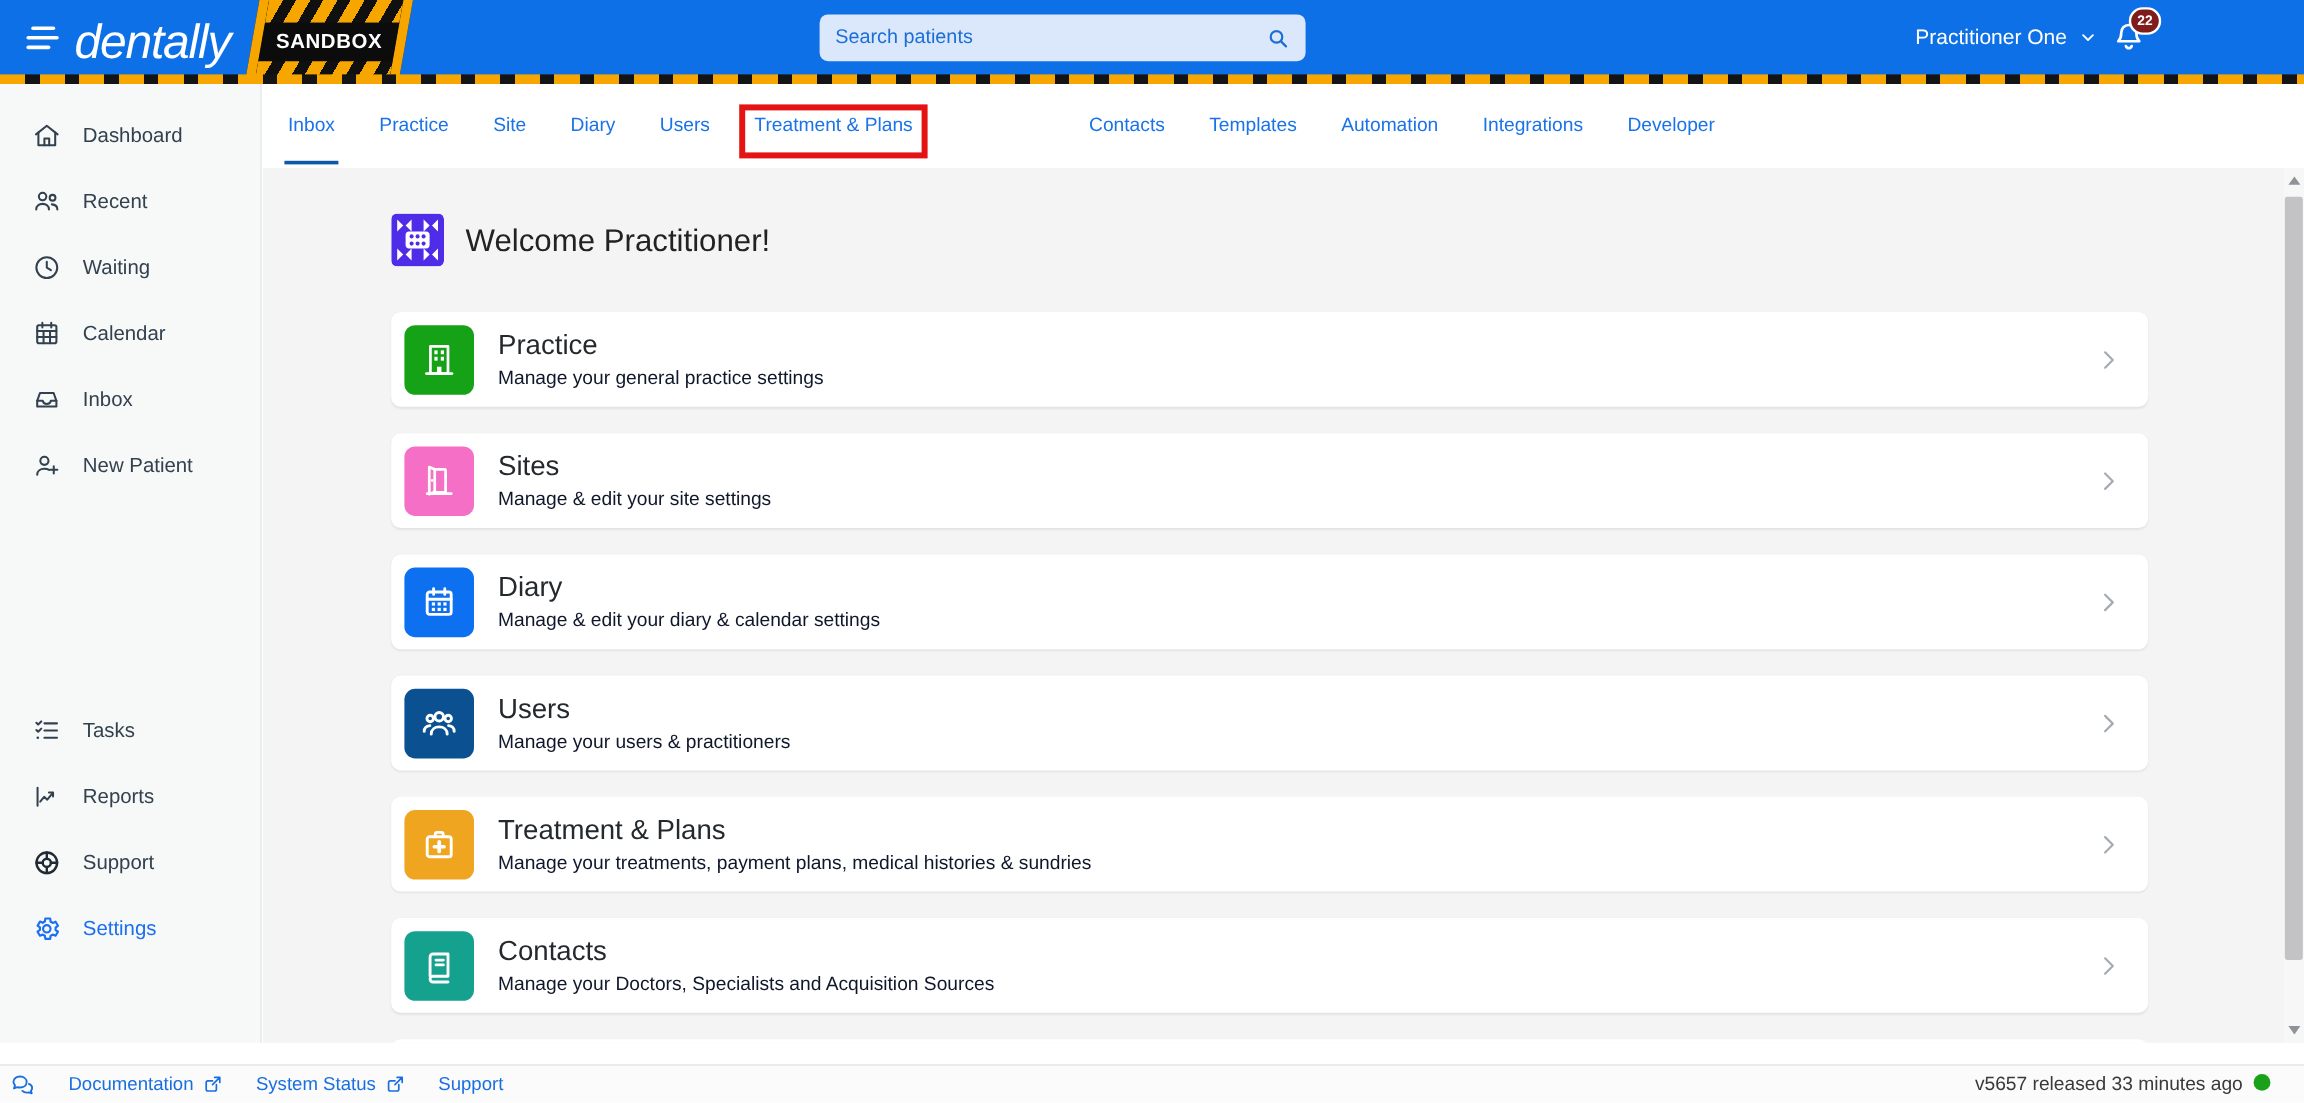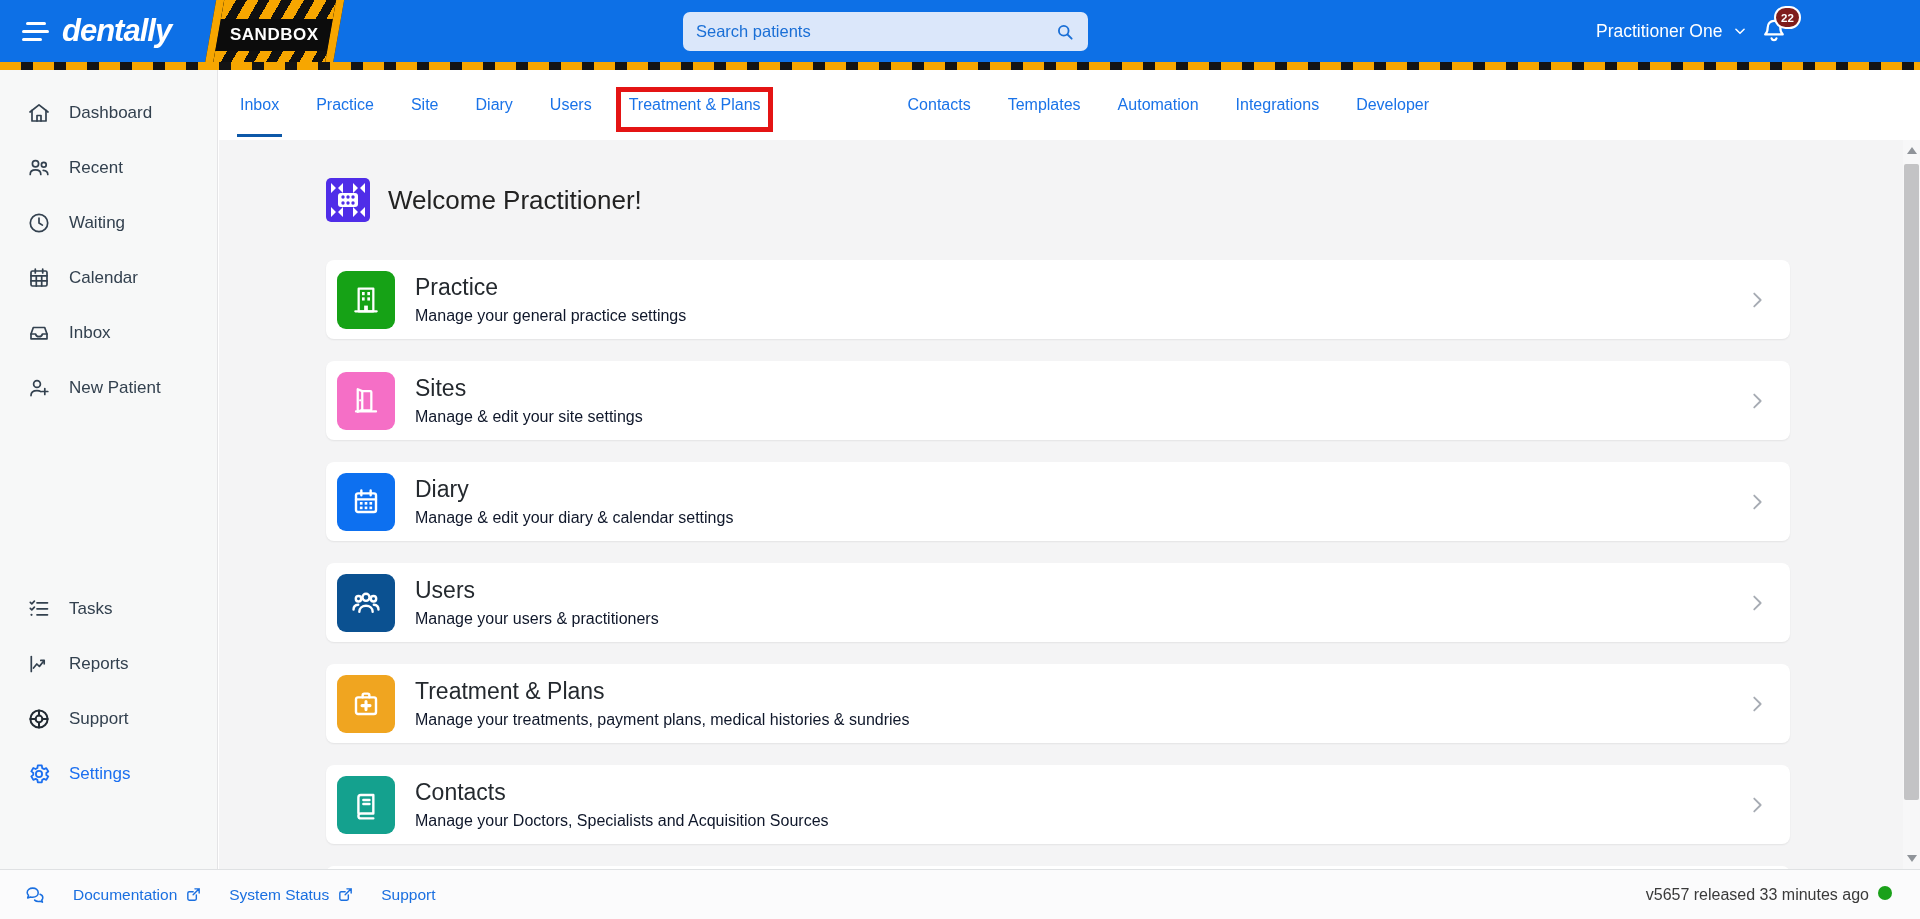--- a/index.html
+++ b/index.html
@@ -8,21 +8,21 @@
 
   
   .topbar { position:absolute; left:0; top:0; width:1920px; height:70px; background:#0d70e6; z-index:30; }
   .hazard { position:absolute; left:0; bottom:0; width:100%; height:8px;
             background:repeating-linear-gradient(90deg,#f7a600 0 21px,#141414 21px 33px); }
   .hamburger { position:absolute; left:22px; top:17px; width:30px; height:28px; display:flex; flex-direction:column; justify-content:center; gap:5px; cursor:pointer; }
   .hamburger span { display:block; height:3px; border-radius:2px; background:#fff; }
   .hamburger span:nth-child(1){ width:20px; margin-left:4px; }
   .hamburger span:nth-child(2){ width:27px; }
   .hamburger span:nth-child(3){ width:20px; }
-  .logo { position:absolute; left:62px; top:13px; color:#fff; font-size:31px; font-weight:700; font-style:italic; letter-spacing:-1px; }
+  .logo { position:absolute; left:62px; top:13px; color:#fff; font-size:40px; font-weight:400; font-style:italic; letter-spacing:-1px; }
   .sandbox { position:absolute; left:210px; top:0; height:70px; width:128px; transform:skewX(-10deg);
              background:#0c0c0c; border-left:8px solid #f7a600; border-right:8px solid #f7a600; overflow:hidden; }
   .sandbox .stripes { height:19px; background:repeating-linear-gradient(112deg,#f7a600 0 11px,#101010 11px 21px); }
   .sandbox .band { height:32px; background:#0c0c0c; display:flex; align-items:center; justify-content:center; }
   .sandbox .band span { transform:skewX(10deg); color:#fff; font-weight:700; font-size:17px; letter-spacing:.5px; }
   .search { position:absolute; left:683px; top:12px; width:405px; height:39px; background:#dbe7fa; border-radius:7px;
             display:flex; align-items:center; padding:0 13px; }
   .search input { flex:1; border:none; outline:none; background:transparent; font-size:16.5px; color:#1a6fd6; font-family:"Liberation Sans",sans-serif; }
   .search input::placeholder { color:#1a6fd6; opacity:1; }
   .user-menu { position:absolute; left:1596px; top:0; height:62px; display:flex; align-items:center; gap:11px; color:#fff; font-size:17.5px; cursor:pointer; }
@@ -60,22 +60,22 @@
   .card.partial { height:30px; margin-bottom:0; border-radius:8px 8px 0 0; box-shadow:none; }
 
   
   .scrollbar { position:absolute; right:0; top:0; width:17px; height:729px; background:#f7f7f8; }
   .sb-arrow { position:absolute; left:4px; width:0; height:0; border-left:5px solid transparent; border-right:5px solid transparent; cursor:pointer; }
   .sb-up { top:7px; border-bottom:7px solid #8f9399; }
   .sb-down { bottom:7px; border-top:7px solid #8f9399; }
   .sb-thumb { position:absolute; left:1px; top:24px; width:15px; height:636px; background:#c3c3c5; border-radius:2px; cursor:pointer; }
 
   
-  .footer { position:absolute; left:0; bottom:0; width:1920px; height:50px; background:#fbfbfc; border-top:1px solid #dfe1e3;
-            display:flex; align-items:center; padding:0 28px 0 24px; }
+  .footer { position:absolute; left:0; bottom:0; width:1920px; height:32px; background:#fbfbfc; border-top:1px solid #dfe1e3;
+            display:flex; align-items:center; padding:0 28px 0 8px; }
   .footer-links { display:flex; align-items:center; gap:27px; }
   .footer-link { display:flex; align-items:center; gap:8px; color:#1a6fe0; font-size:15.5px; text-decoration:none; cursor:pointer; }
   .footer-right { margin-left:auto; display:flex; align-items:flex-start; gap:9px; color:#3a3a3a; font-size:16px; }
   .status-dot { width:14px; height:14px; border-radius:50%; background:#1aa11a; }
 </style>
 </head>
 <body>
 
 <div class="app">
 

